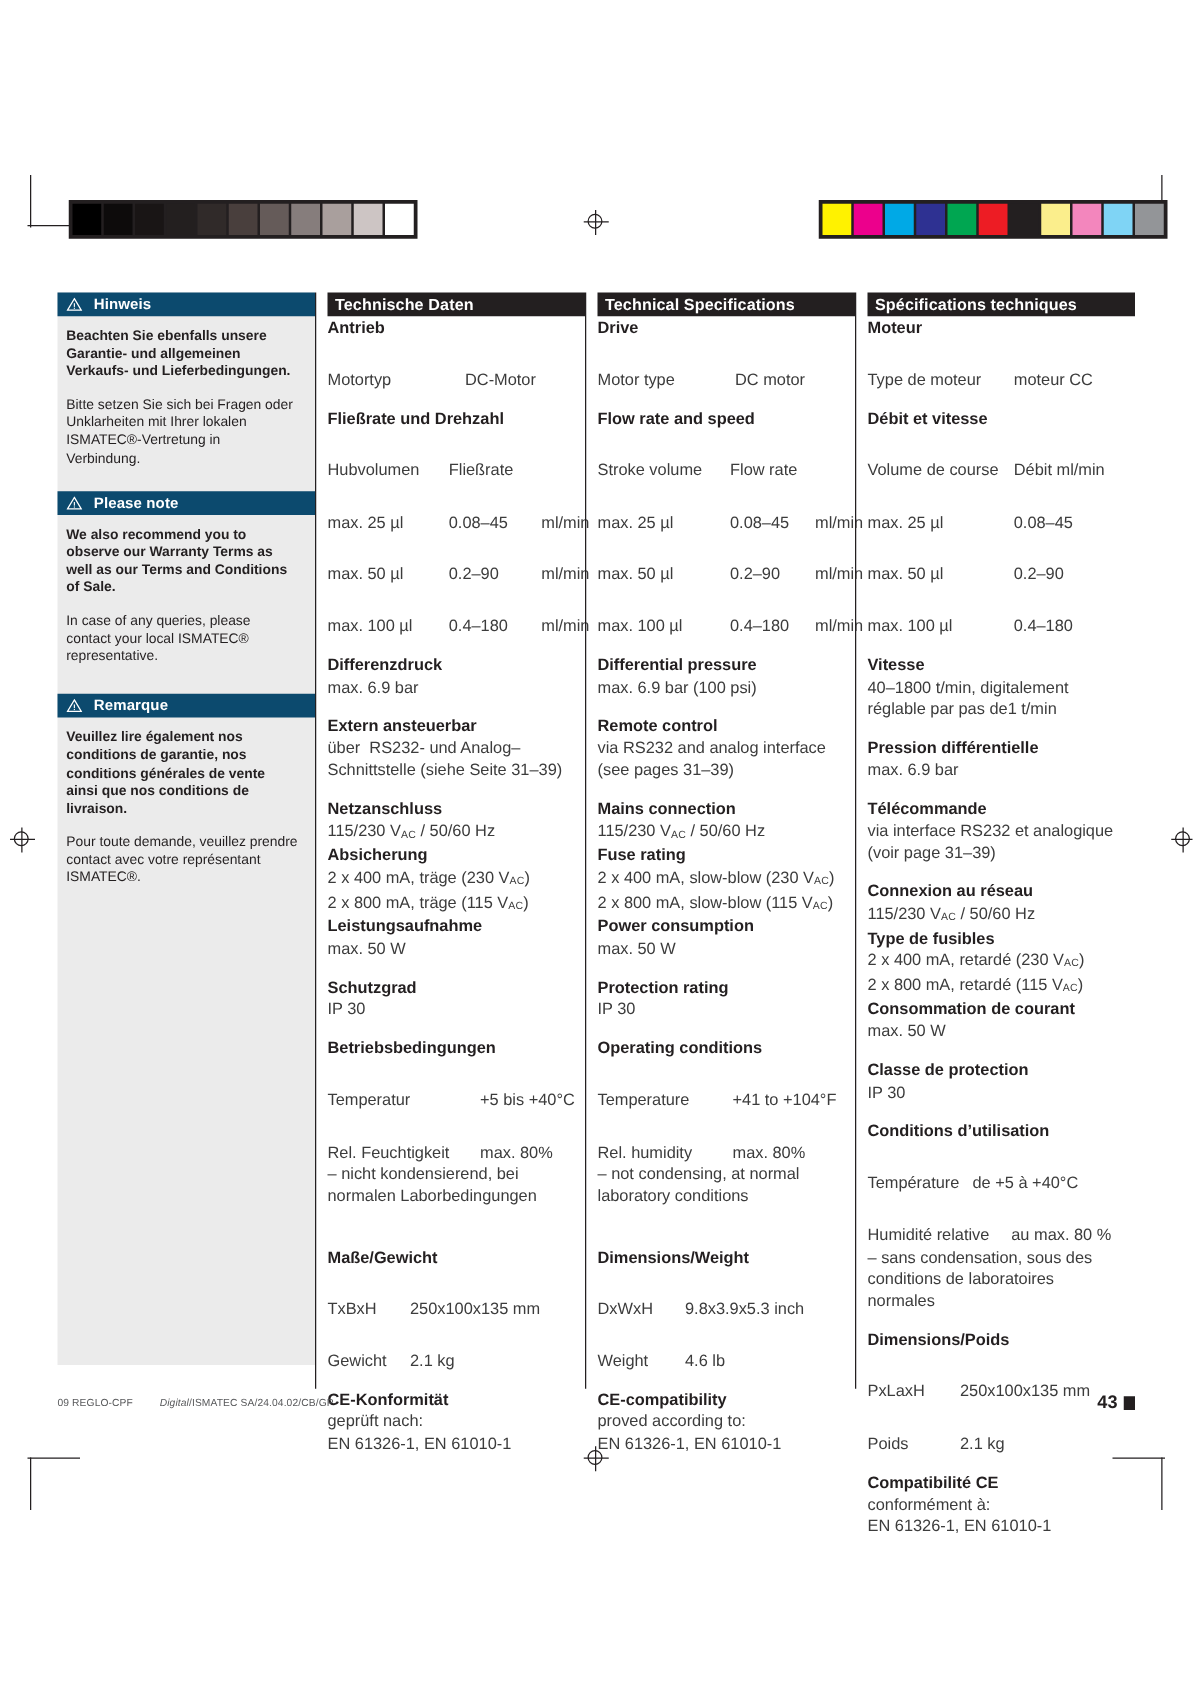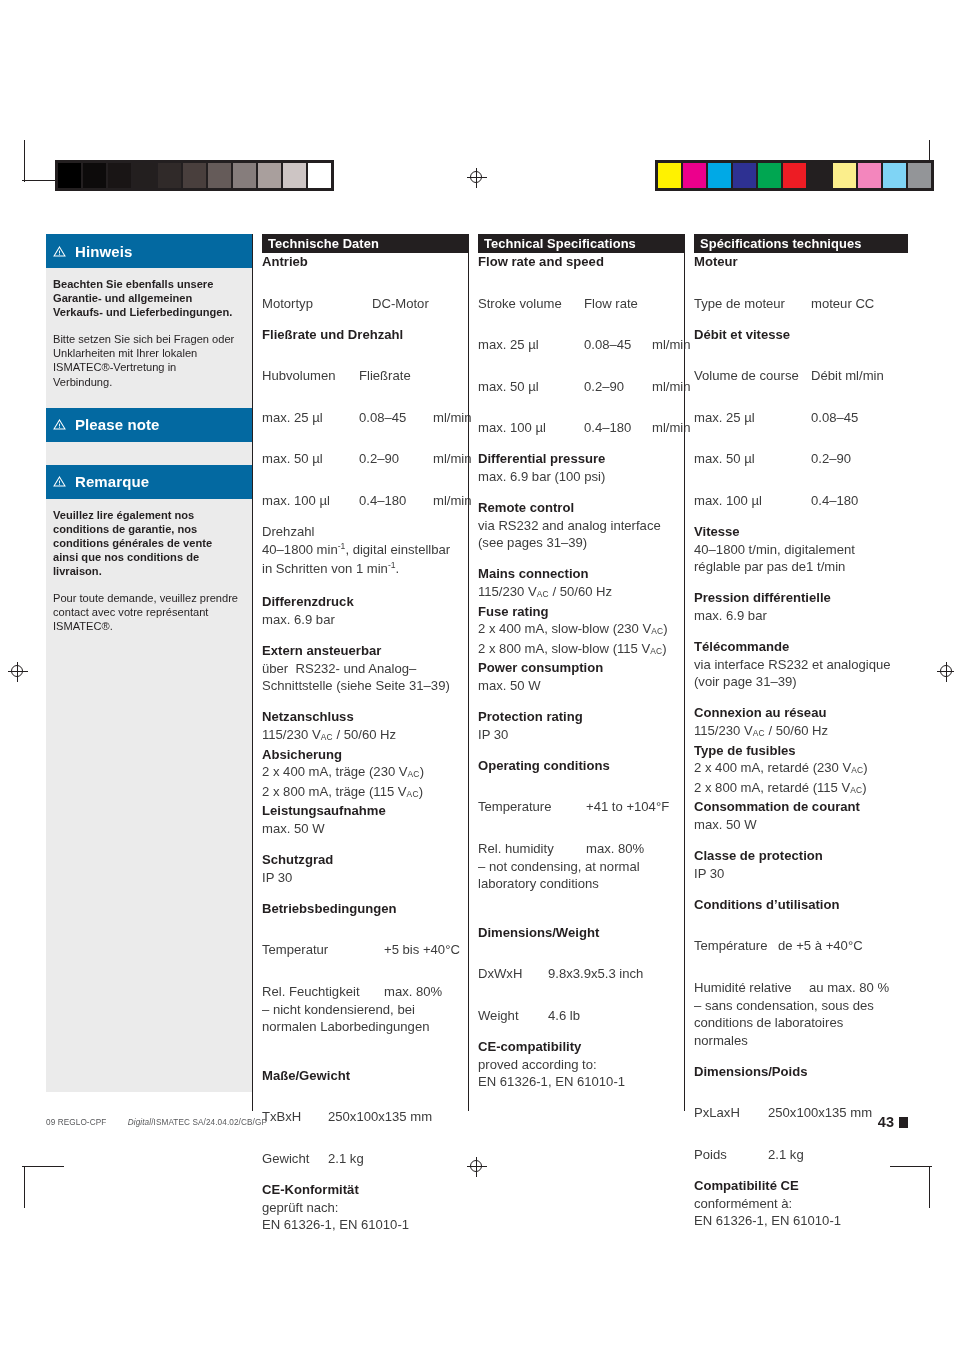--- a/index.html
+++ b/index.html
@@ -77,25 +77,25 @@
   
   .notes-shade {
     position: absolute;
     left: 0; top: 0;
     width: 206px;
     height: 858px;
     background: #ebebeb;
   }
   .note-block { position: relative; width: 206px; }
   .note-header {
-    background: #0369a1;
+    background: #0c4a6e;
     color: #ffffff;
     font-weight: bold;
-    font-size: 15px;
-    height: 34px;
+    font-size: 12px;
+    height: 19px;
     line-height: 19px;
     display: flex;
     align-items: center;
     padding-left: 7px;
     box-sizing: border-box;
     letter-spacing: .1px;
   }
   .note-header .warn-icon {
     width: 13px; height: 11px;
     margin-right: 9px;
@@ -266,20 +266,24 @@
         </div>
         <div class="note-block" style="margin-bottom: 23px;">
           <div class="note-header">
             <svg class="warn-icon" viewBox="0 0 14 12">
               <path d="M7 1 L13 11 L1 11 Z" fill="none" stroke="#ffffff" stroke-width="1.1"></path>
               <rect x="6.5" y="5" width="1" height="3.2" fill="#ffffff"></rect>
               <rect x="6.5" y="8.9" width="1" height="1" fill="#ffffff"></rect>
             </svg>
             <span>Please note</span>
           </div>
+          <div class="note-body">
+            <p class="bold">We also recommend you to observe our Warranty Terms as well as our Terms and Conditions of Sale.</p>
+            <p>In case of any queries, please contact your local ISMATEC® representative.</p>
+          </div>
         </div>
         <div class="note-block" style="margin-bottom: 0px;">
           <div class="note-header">
             <svg class="warn-icon" viewBox="0 0 14 12">
               <path d="M7 1 L13 11 L1 11 Z" fill="none" stroke="#ffffff" stroke-width="1.1"></path>
               <rect x="6.5" y="5" width="1" height="3.2" fill="#ffffff"></rect>
               <rect x="6.5" y="8.9" width="1" height="1" fill="#ffffff"></rect>
             </svg>
             <span>Remarque</span>
           </div>
@@ -322,25 +326,20 @@
               <span class="c3">ml/min</span>
             </div>
             <div class="spec-row">
               <span class="c1" style="width: 97px;">max. 100 µl</span>
               <span class="c2" style="width: 74px;">0.4–180</span>
               <span class="c3">ml/min</span>
             </div>
           </div>
       </div>
 
-      <div class="spec-group">
-        <div class="spec-line">Drehzahl</div>
-        <div class="spec-line"><span>40–1800 min</span><sup class="neg">-1</sup><span>, digital einstellbar</span></div>
-        <div class="spec-line"><span>in Schritten von 1 min</span><sup class="neg">-1</sup><span>.</span></div>
-      </div>
 
       <div class="spec-group">
         <div class="spec-title">Differenzdruck</div>
         <div class="spec-line">max. 6.9 bar</div>
       </div>
 
       <div class="spec-group">
         <div class="spec-title">Extern ansteuerbar</div>
         <div class="spec-line">über  RS232- und Analog–</div>
         <div class="spec-line">Schnittstelle (siehe Seite 31–39)</div>
@@ -395,20 +394,27 @@
       </div>
 
     </div>
   </div>
 
   <div class="col col-en">
     <div class="col-sep" style="height:877px;"></div>
     <div class="spec-header">Technical Specifications</div>
     <div class="spec-body">
 
+      <div class="spec-group">
+        <div class="spec-title">Drive</div>
+        <div class="spec-row">
+          <span class="c1" style="width:110px">Motor type</span>
+          <span class="c2">DC motor</span>
+        </div>
+      </div>
 
       <div class="spec-group">
         <div class="spec-title">Flow rate and speed</div>
         <div class="spec-row">
           <span class="c1" style="width:106px">Stroke volume</span>
           <span class="c2">Flow rate</span>
         </div>
         <div id="en-flow-rows">
             <div class="spec-row">
               <span class="c1" style="width: 106px;">max. 25 µl</span>

